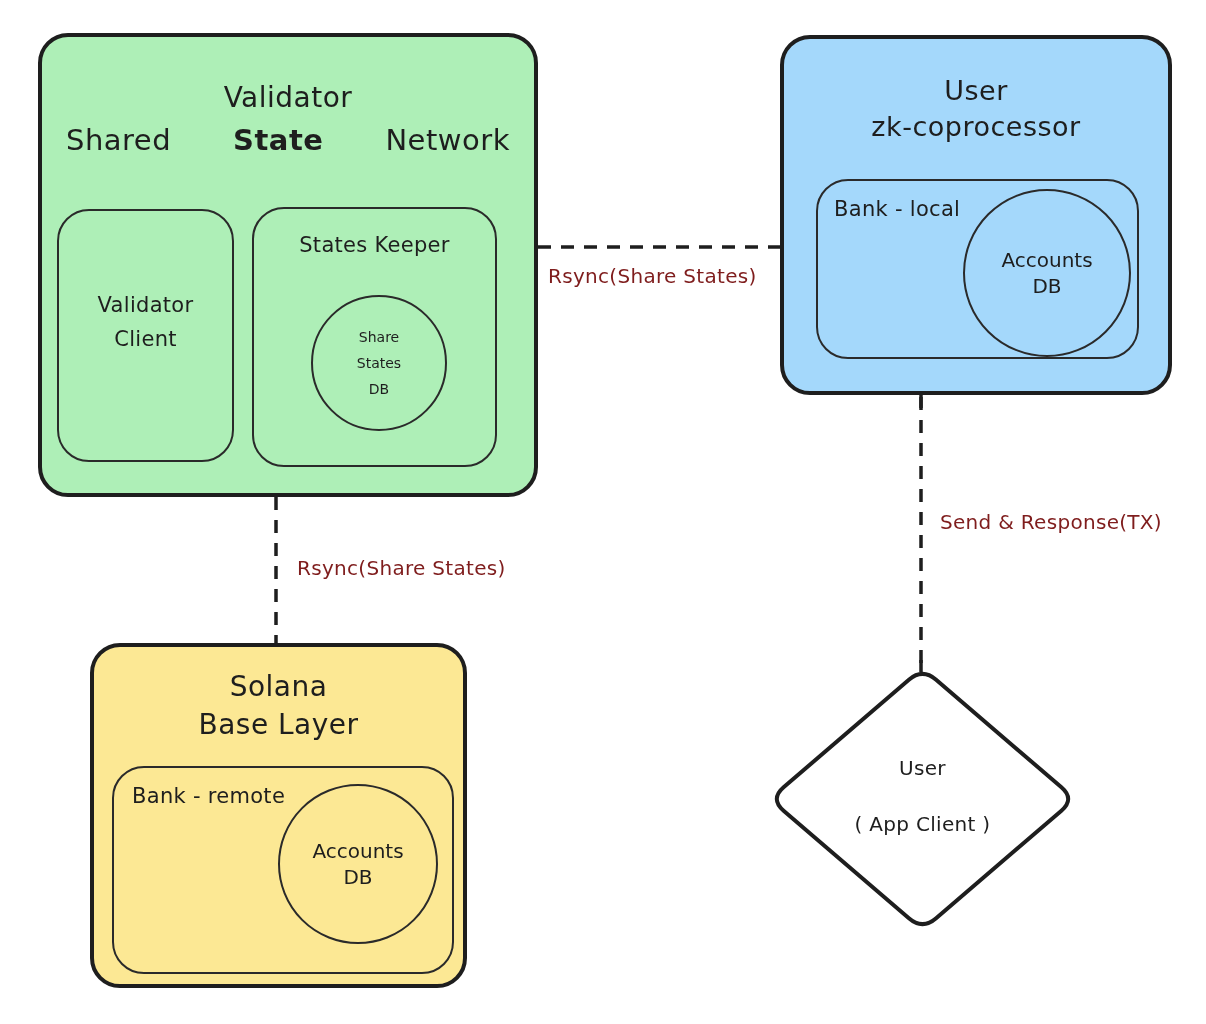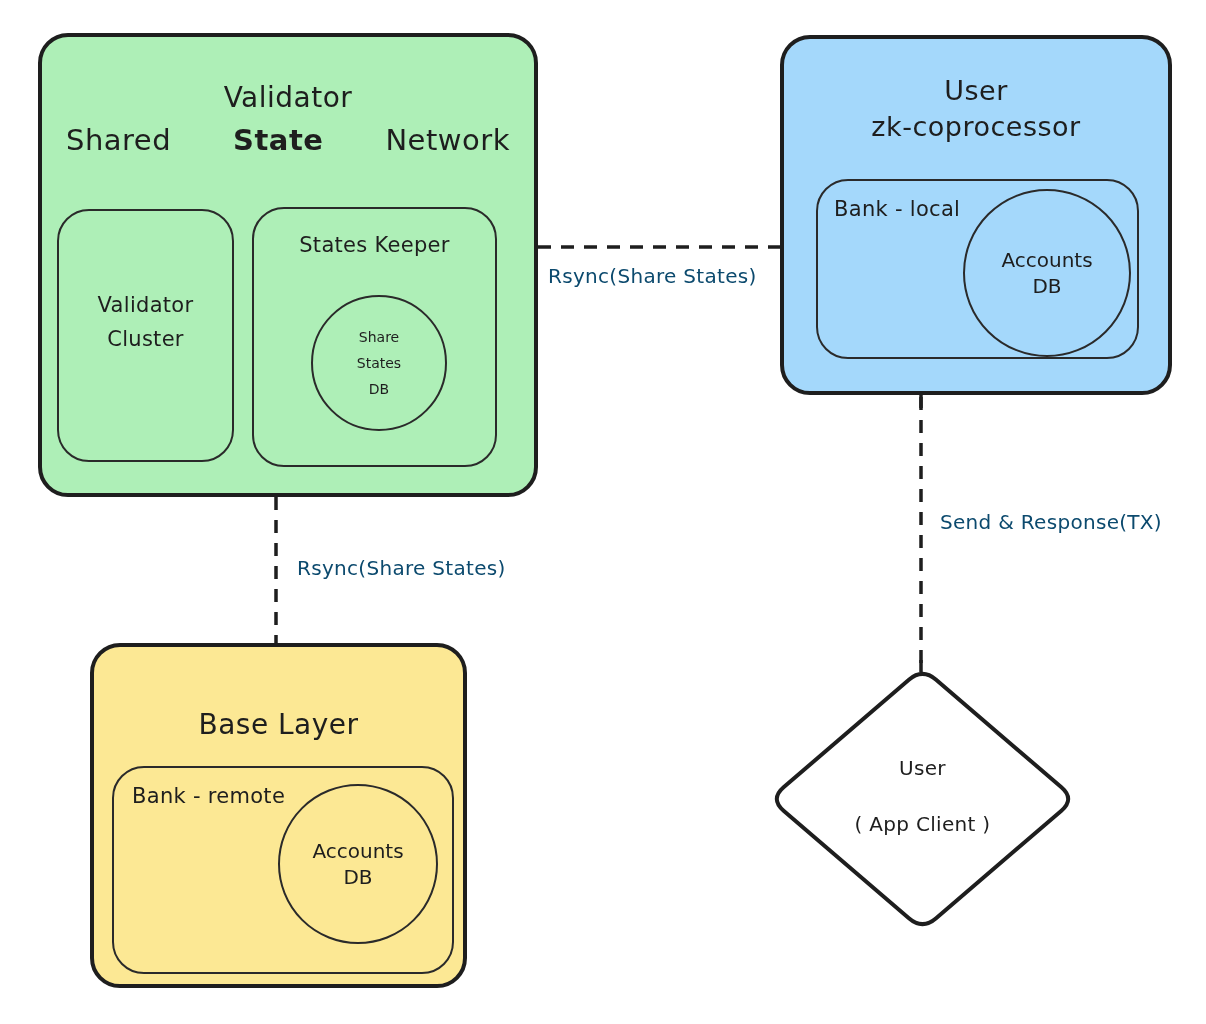--- a/index.html
+++ b/index.html
@@ -67,21 +67,21 @@
   }
   .db-text {
     font-size: 14px;
     line-height: 26px;
     font-weight: 500;
   }
   .edge-label {
     position: absolute;
     font-size: 20px;
     letter-spacing: 0.3px;
-    color: #0c4a6e;
+    color: #7f1d1d;
     font-weight: 500;
     white-space: nowrap;
   }
   .centered-col {
     display: flex;
     flex-direction: column;
     align-items: center;
     text-align: center;
   }
   svg.overlay {
@@ -117,21 +117,21 @@
     <div class="title-lg" style="top:44px;">Validator</div>
 
     <div class="subtitle-row" style="top:86px;">
       <span>Shared</span>
       <span class="bold-word">State</span>
       <span>Network</span>
     </div>
 
     <div class="inner-box centered-col" style="left:15px; top:172px; width:177px; height:253px; justify-content:flex-start; padding-top:82px;">
       <div class="label-md">Validator</div>
-      <div class="label-md" style="margin-top:10px;">Cluster</div>
+      <div class="label-md" style="margin-top:10px;">Client</div>
     </div>
 
     <div class="inner-box" style="left:210px; top:170px; width:245px; height:260px;">
       <div class="label-md" style="position:absolute; top:24px; width:100%; text-align:center;">States Keeper</div>
 
       <div class="circle db-text" style="left:57px; top:86px; width:136px; height:136px;">
         <div>Share</div>
         <div>States</div>
         <div>DB</div>
       </div>
@@ -148,20 +148,21 @@
 
       <div class="circle db-text" style="left:145px; top:8px; width:168px; height:168px; font-size:20px;">
         <div>Accounts</div>
         <div>DB</div>
       </div>
     </div>
   </div>
 
   <div class="box" style="left: 90px; top: 643px; width: 377px; height: 345px; background-color: rgb(252, 232, 148);">
 
+    <div class="title-lg" style="top:23px;">Solana</div>
     <div class="title-lg" style="top:61px;">Base Layer</div>
 
     <div class="inner-box" style="left:18px; top:119px; width:342px; height:208px;">
       <div class="label-md" style="position:absolute; left:18px; top:16px;">Bank - remote</div>
 
       <div class="circle db-text" style="left:164px; top:16px; width:160px; height:160px; font-size:20px;">
         <div>Accounts</div>
         <div>DB</div>
       </div>
     </div>

